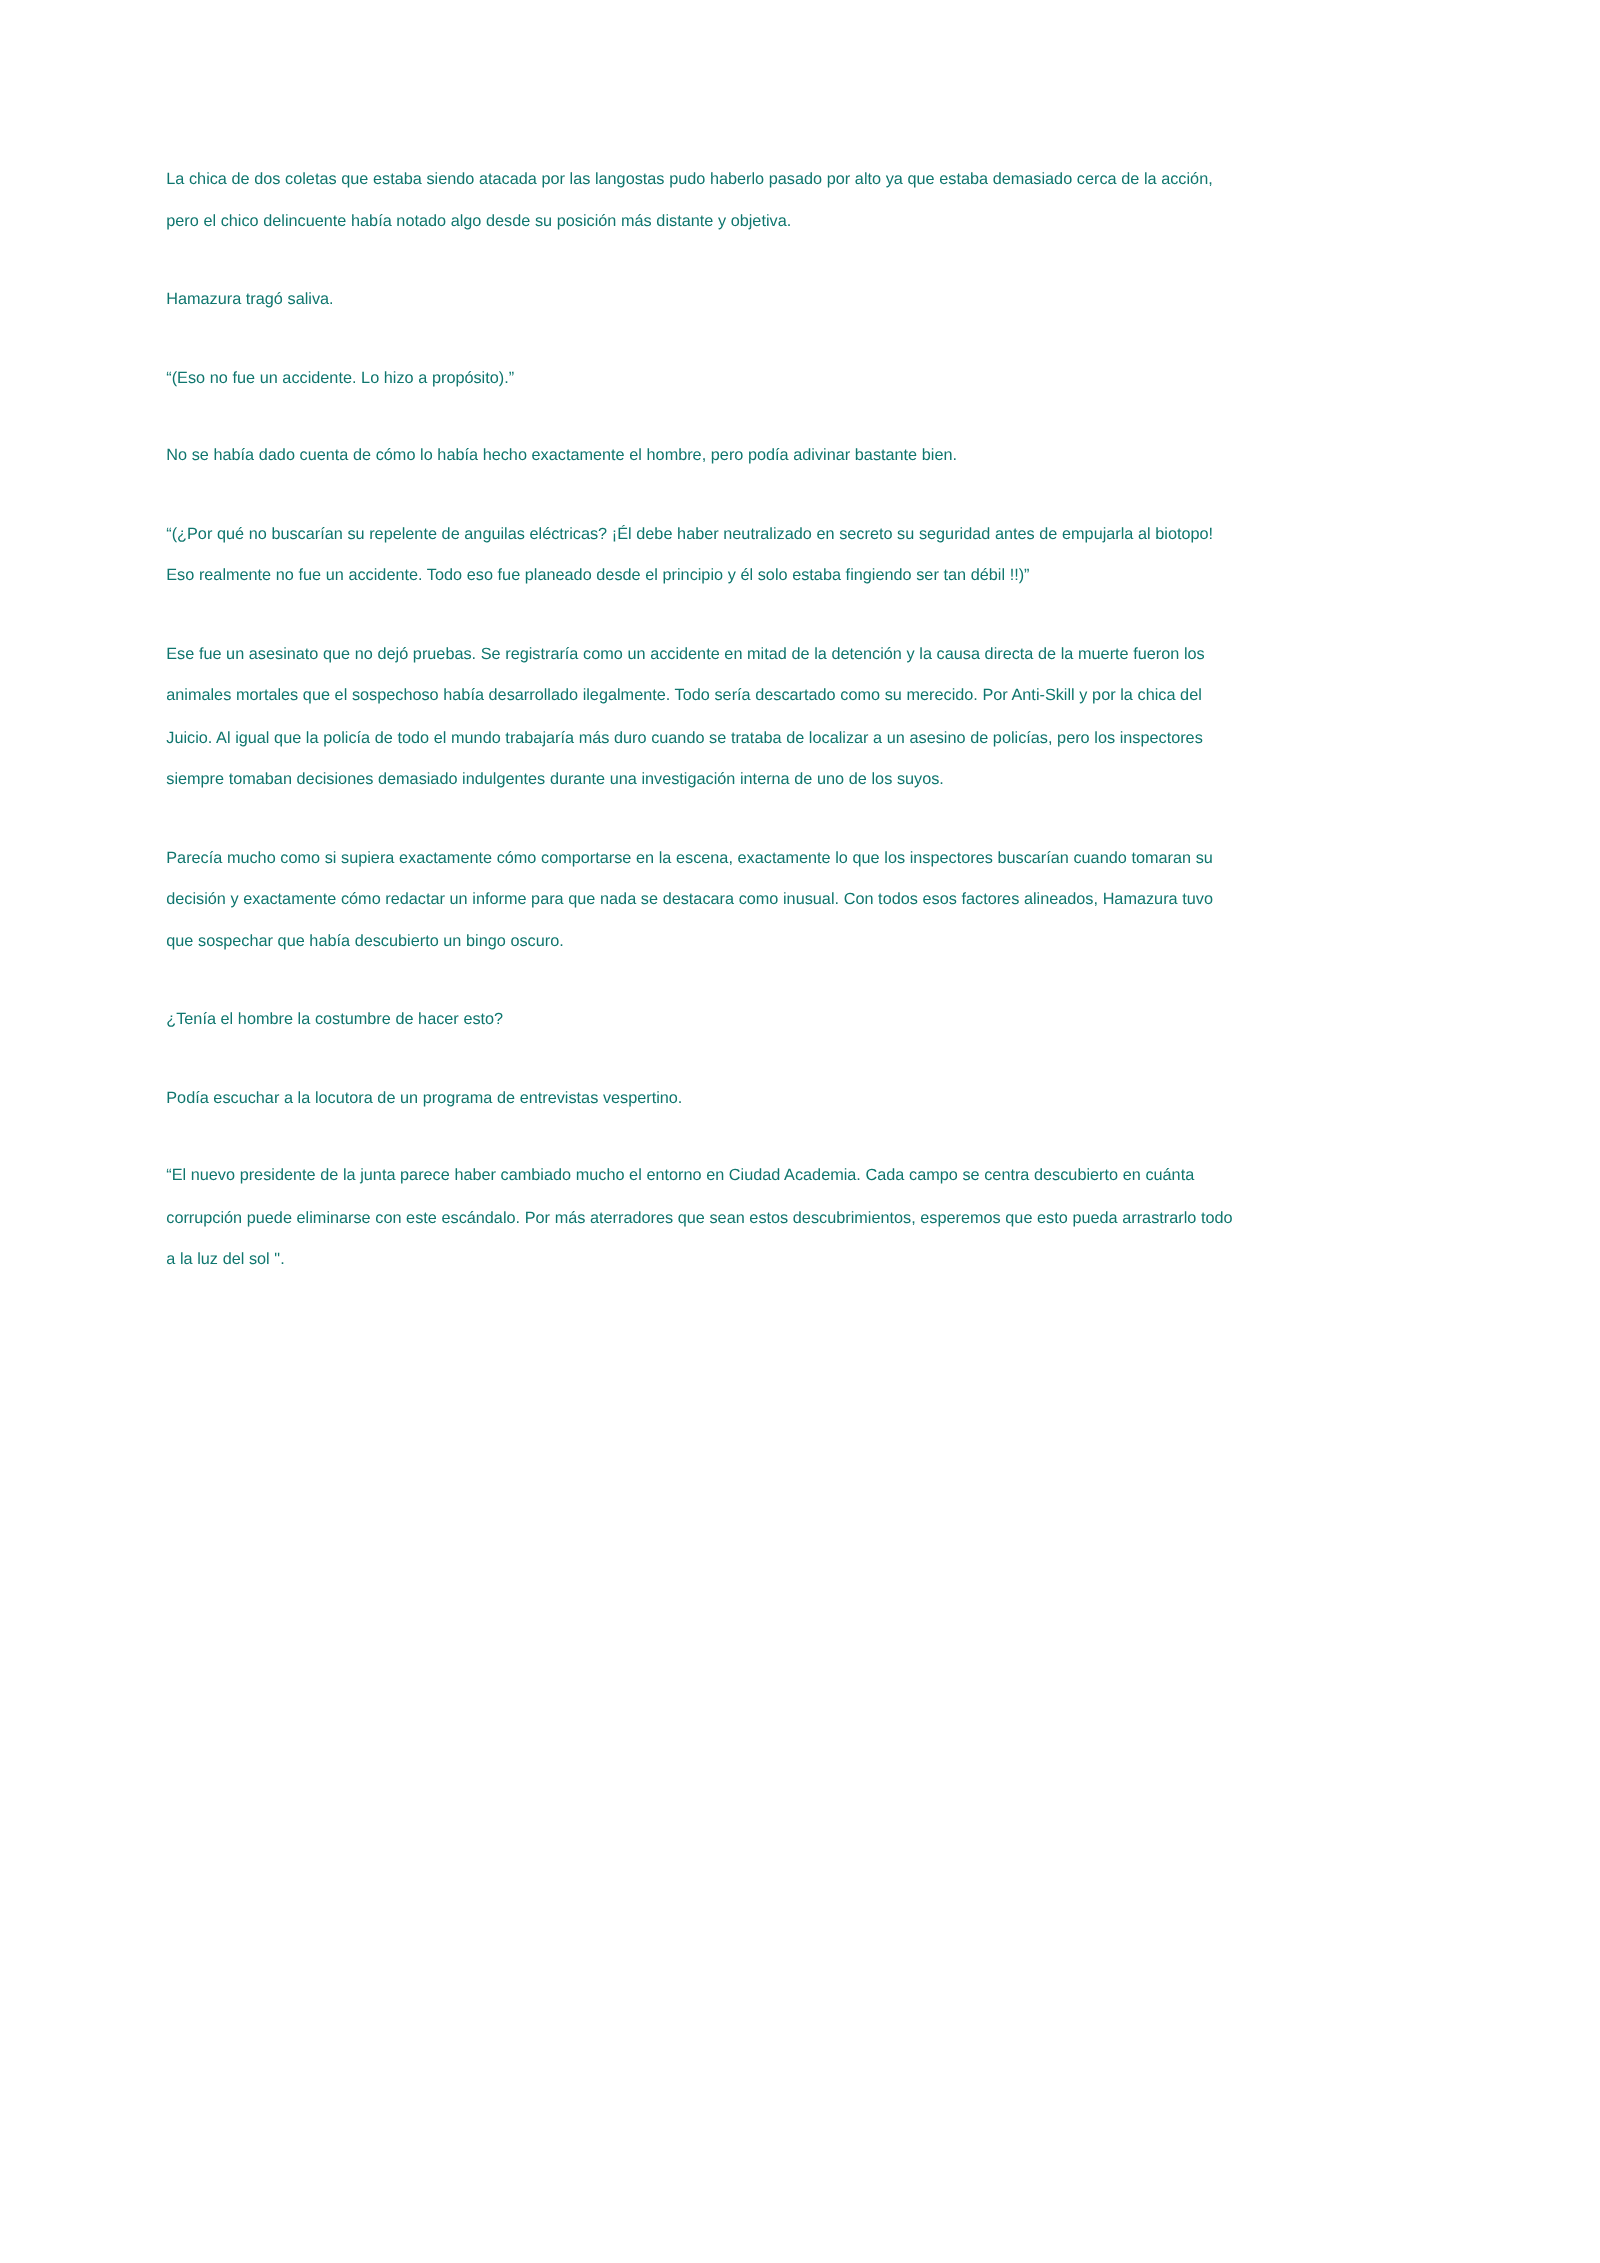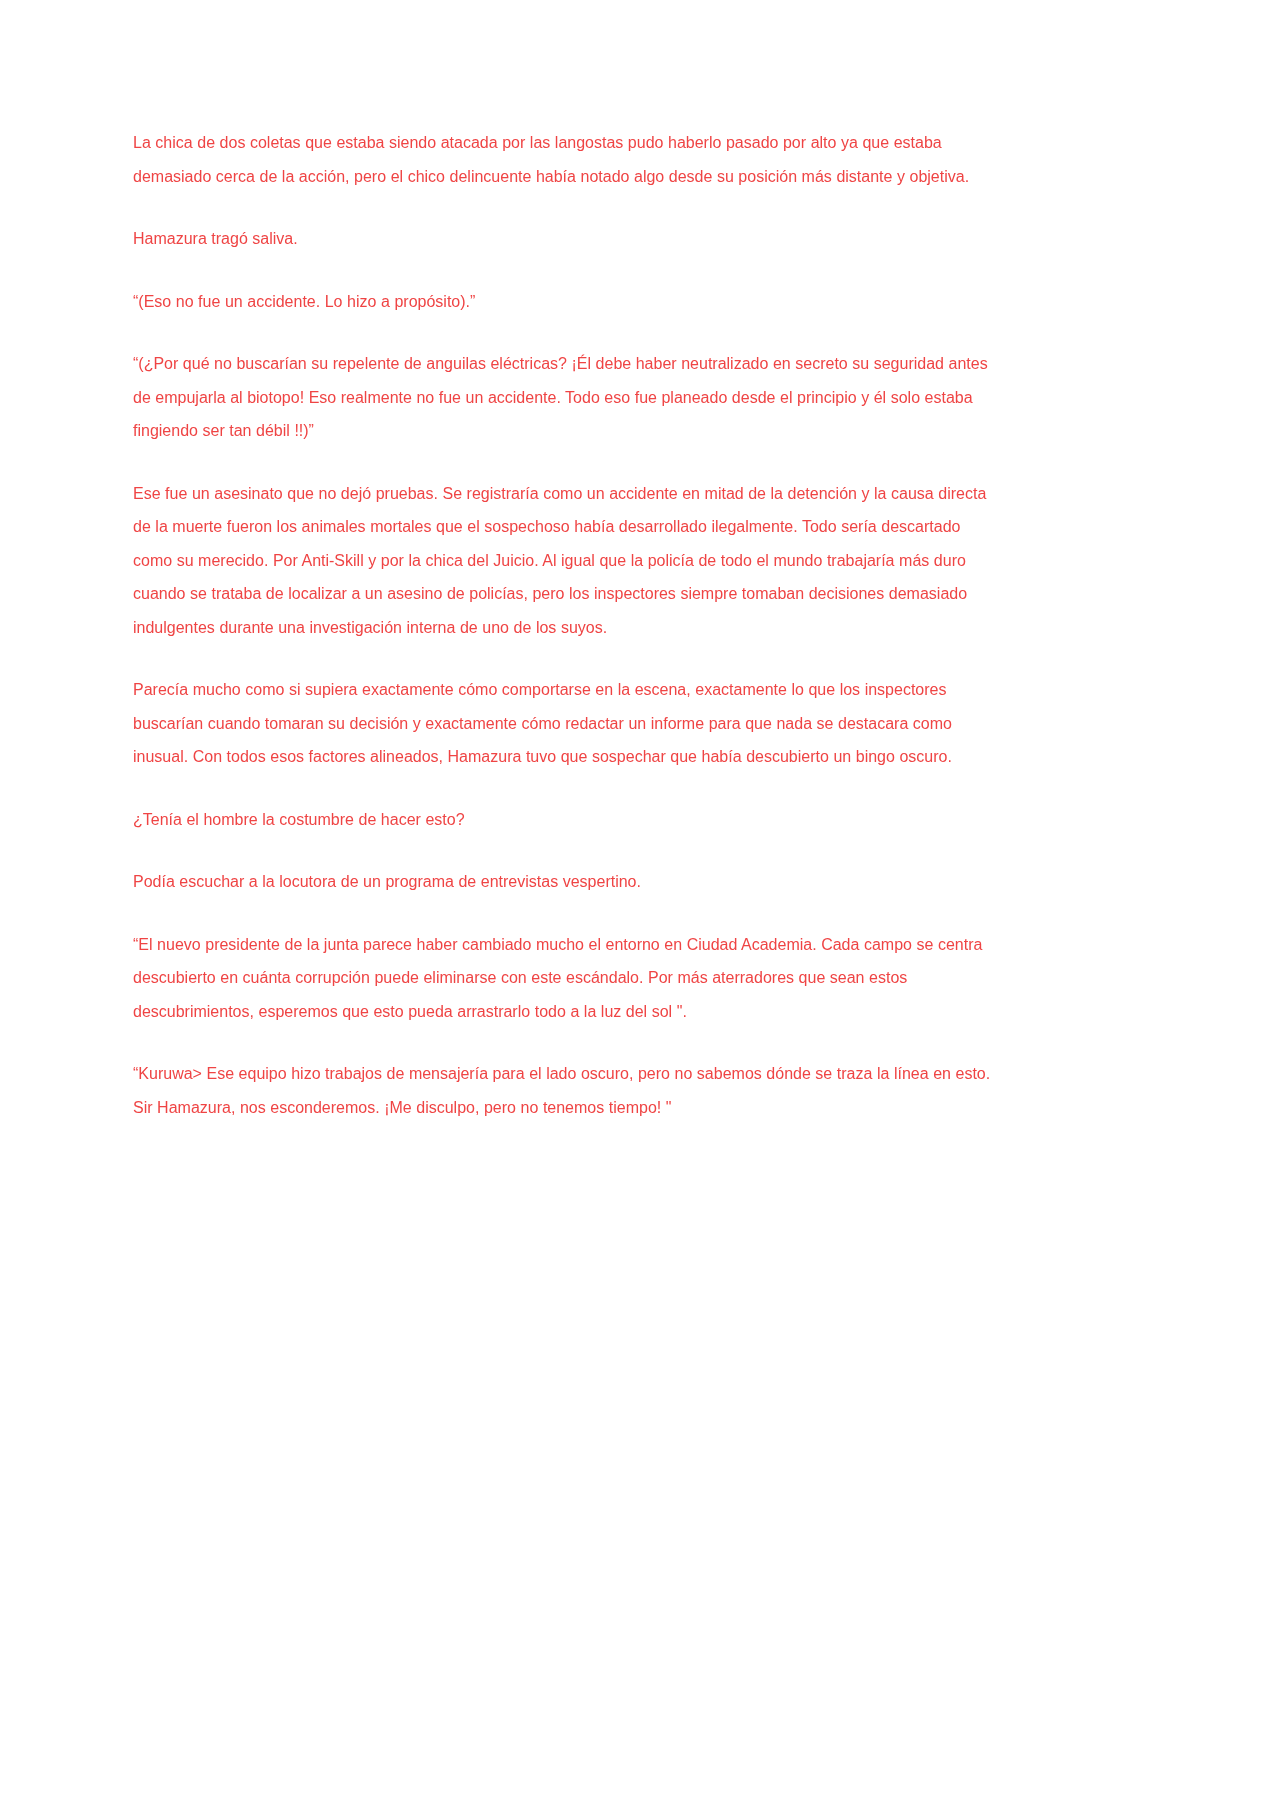--- a/index.html
+++ b/index.html
@@ -20,42 +20,42 @@
     width: 1280px;
     height: 1810px;
     background: #ffffff;
     box-sizing: border-box;
     padding: 126px 120px 0 133px;
   }
   .doc-body {
     width: 860px;
   }
   .para {
-    font-size: 16px;
+    font-size: 13px;
     line-height: 33.5px;
     margin: 0 0 29px 0;
     text-align: left;
-    color: #ef4444;
+    color: #0f766e;
     letter-spacing: 0.0px;
     word-spacing: 0.1px;
     white-space: normal;
   }
   .para:last-child {
     margin-bottom: 0;
   }
 </style>
 </head>
 <body>
 
 <div class="page">
   <div class="doc-body">
     <p class="para">La chica de dos coletas que estaba siendo atacada por las langostas pudo haberlo pasado por alto ya que estaba demasiado cerca de la acción, pero el chico delincuente había notado algo desde su posición más distante y objetiva.</p>
     <p class="para">Hamazura tragó saliva.</p>
     <p class="para">“(Eso no fue un accidente. Lo hizo a propósito).”</p>
+    <p class="para">No se había dado cuenta de cómo lo había hecho exactamente el hombre, pero podía adivinar bastante bien.</p>
     <p class="para">“(¿Por qué no buscarían su repelente de anguilas eléctricas? ¡Él debe haber neutralizado en secreto su seguridad antes de empujarla al biotopo! Eso realmente no fue un accidente. Todo eso fue planeado desde el principio y él solo estaba fingiendo ser tan débil !!)”</p>
     <p class="para">Ese fue un asesinato que no dejó pruebas. Se registraría como un accidente en mitad de la detención y la causa directa de la muerte fueron los animales mortales que el sospechoso había desarrollado ilegalmente. Todo sería descartado como su merecido. Por Anti-Skill y por la chica del Juicio. Al igual que la policía de todo el mundo trabajaría más duro cuando se trataba de localizar a un asesino de policías, pero los inspectores siempre tomaban decisiones demasiado indulgentes durante una investigación interna de uno de los suyos.</p>
     <p class="para">Parecía mucho como si supiera exactamente cómo comportarse en la escena, exactamente lo que los inspectores buscarían cuando tomaran su decisión y exactamente cómo redactar un informe para que nada se destacara como inusual. Con todos esos factores alineados, Hamazura tuvo que sospechar que había descubierto un bingo oscuro.</p>
     <p class="para">¿Tenía el hombre la costumbre de hacer esto?</p>
     <p class="para">Podía escuchar a la locutora de un programa de entrevistas vespertino.</p>
     <p class="para">“El nuevo presidente de la junta parece haber cambiado mucho el entorno en Ciudad Academia. Cada campo se centra descubierto en cuánta corrupción puede eliminarse con este escándalo. Por más aterradores que sean estos descubrimientos, esperemos que esto pueda arrastrarlo todo a la luz del sol ".</p>
-    <p class="para">“Kuruwa&gt; Ese equipo hizo trabajos de mensajería para el lado oscuro, pero no sabemos dónde se traza la línea en esto. Sir Hamazura, nos esconderemos. ¡Me disculpo, pero no tenemos tiempo! "</p>
   </div>
 </div>
 
 </body></html>

